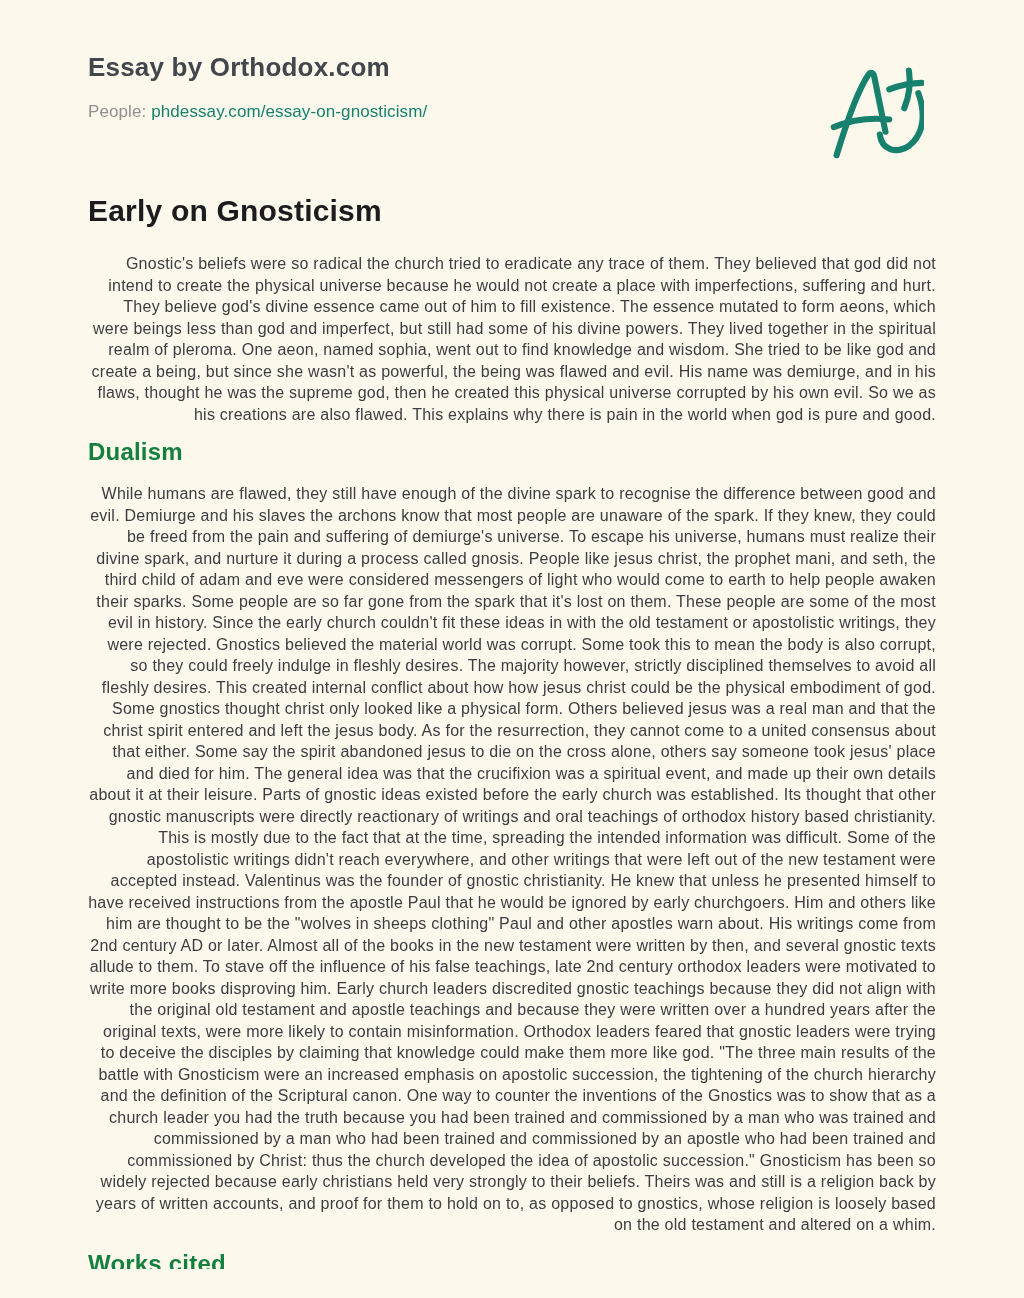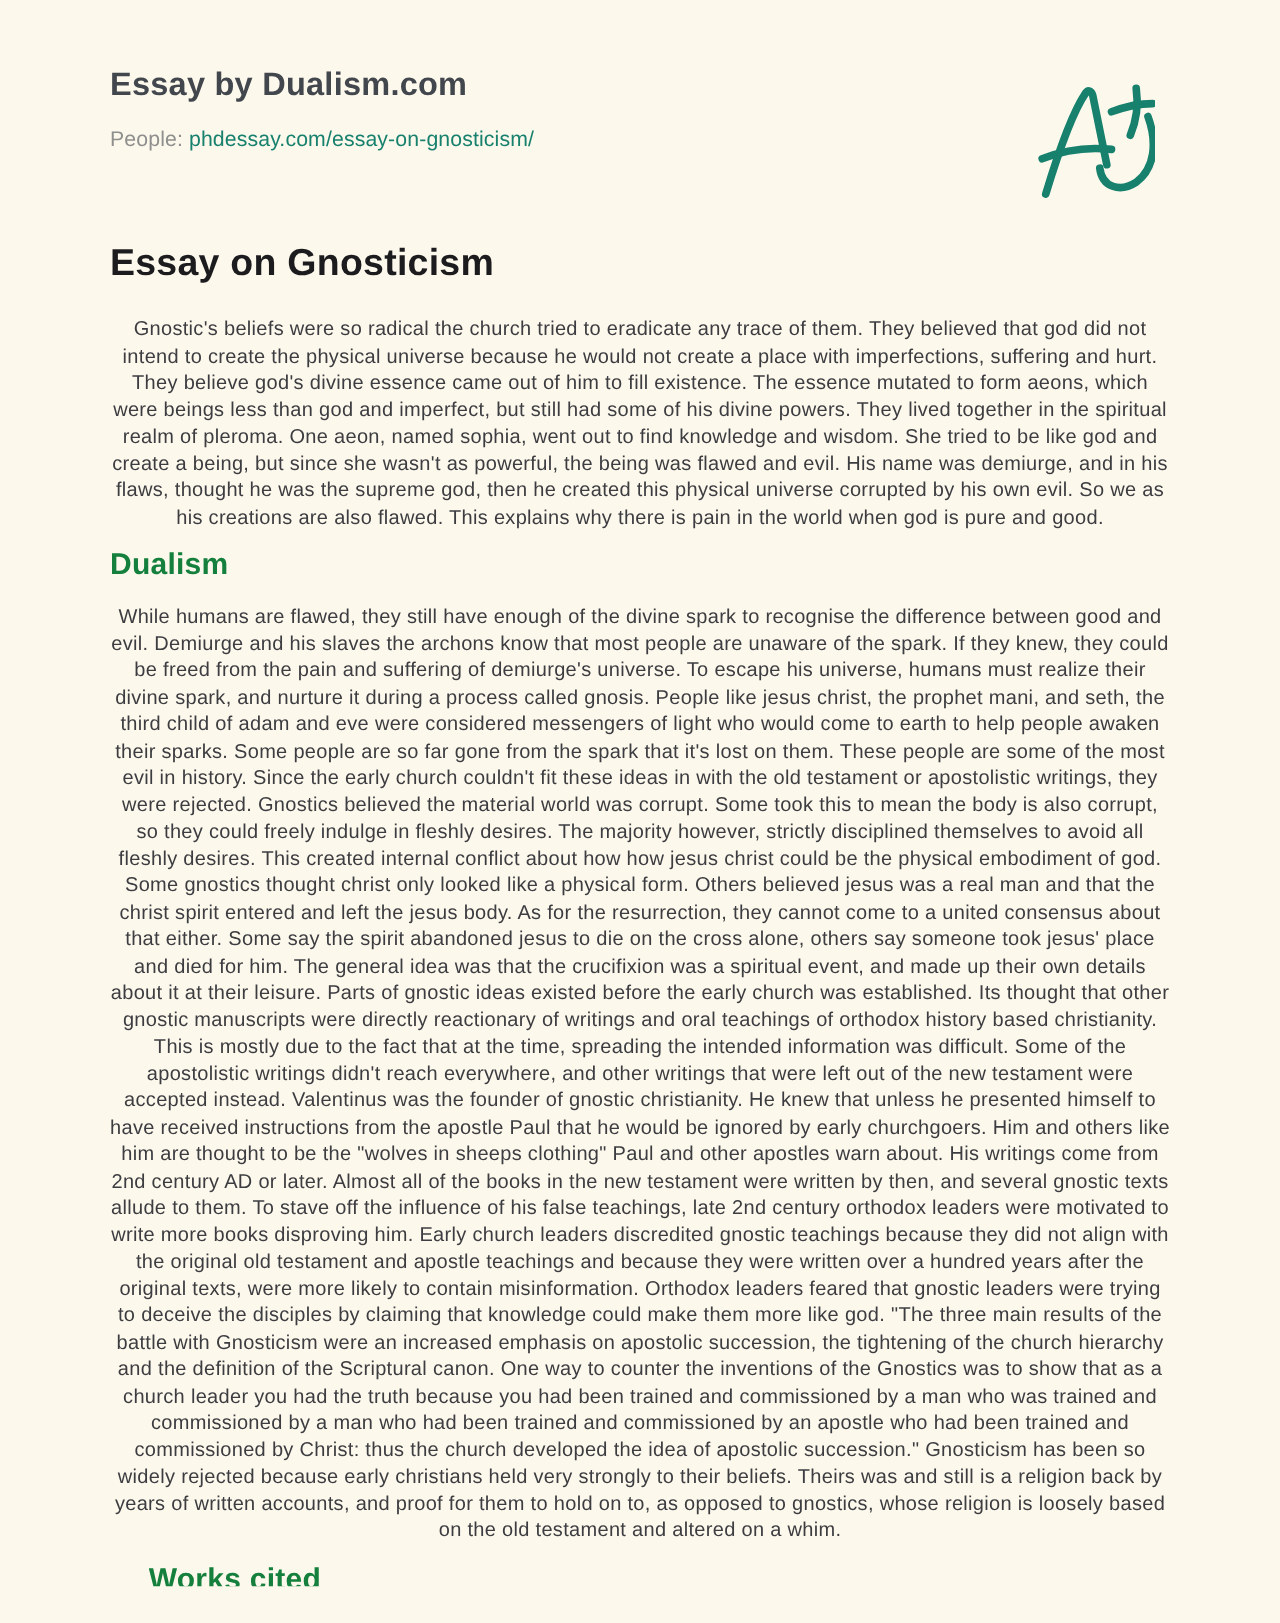--- a/index.html
+++ b/index.html
@@ -59,50 +59,49 @@
     font-weight: 700;
     color: #1c1c1f;
     letter-spacing: 0.2px;
   }
   .body-text {
     margin: 26px 0 0 0;
     font-size: 16px;
     line-height: 21.5px;
     color: #3d3d41;
     letter-spacing: 0.25px;
-    text-align: center;
+    text-align: right;
   }
   .section-heading {
     margin: 16px 0 0 0;
     font-size: 24px;
     line-height: 22px;
     font-weight: 700;
     color: #15803d;
     letter-spacing: 0.2px;
   }
   .section-heading + .body-text {
     margin-top: 20px;
   }
   .clipped-heading-wrap {
     margin-top: 17px;
     height: 16px;
     overflow: hidden;
-    margin-left: 31px;
   }
   .clipped-heading-wrap .section-heading {
     margin: 0;
   }
 </style>
 </head>
 <body>
 
 <div class="page">
 
   <div class="header">
-    <h1 class="byline">Essay by Dualism.com</h1>
+    <h1 class="byline">Essay by Orthodox.com</h1>
 
     <p class="source-line"><span>People:</span>&nbsp;<a class="source-link">phdessay.com/essay-on-gnosticism/</a></p>
 
     <div class="logo">
       <svg viewBox="0 0 100 102" fill="none" xmlns="http://www.w3.org/2000/svg">
         <g stroke="#17816e" stroke-width="6.5" stroke-linecap="round" fill="none">
 
           <path d="M7 97 C17 64 30 27 41 11 C43 8 46 9 47 13 L59 72"></path>
 
           <path d="M4 67 C24 59 45 57 63 59"></path>
@@ -110,21 +109,21 @@
           <path d="M84 7 C86 21 84 35 79 47"></path>
 
           <path d="M63 27 C76 22 88 20 98 20"></path>
 
           <path d="M94 31 C102 53 100 75 84 87 C70 96 55 91 53 75"></path>
         </g>
       </svg>
     </div>
   </div>
 
-  <h1 class="page-title">Essay on Gnosticism</h1>
+  <h1 class="page-title">Early on Gnosticism</h1>
 
   <p class="body-text">Gnostic's beliefs were so radical the church tried to eradicate any trace of them. They believed that god did not intend to create the physical universe because he would not create a place with imperfections, suffering and hurt. They believe god's divine essence came out of him to fill existence. The essence mutated to form aeons, which were beings less than god and imperfect, but still had some of his divine powers. They lived together in the spiritual realm of pleroma. One aeon, named sophia, went out to find knowledge and wisdom. She tried to be like god and create a being, but since she wasn't as powerful, the being was flawed and evil. His name was demiurge, and in his flaws, thought he was the supreme god, then he created this physical universe corrupted by his own evil. So we as his creations are also flawed. This explains why there is pain in the world when god is pure and good.</p>
 
   <h2 class="section-heading">Dualism</h2>
 
   <p class="body-text">While humans are flawed, they still have enough of the divine spark to recognise the difference between good and evil. Demiurge and his slaves the archons know that most people are unaware of the spark. If they knew, they could be freed from the pain and suffering of demiurge's universe. To escape his universe, humans must realize their divine spark, and nurture it during a process called gnosis. People like jesus christ, the prophet mani, and seth, the third child of adam and eve were considered messengers of light who would come to earth to help people awaken their sparks. Some people are so far gone from the spark that it's lost on them. These people are some of the most evil in history. Since the early church couldn't fit these ideas in with the old testament or apostolistic writings, they were rejected. Gnostics believed the material world was corrupt. Some took this to mean the body is also corrupt, so they could freely indulge in fleshly desires. The majority however, strictly disciplined themselves to avoid all fleshly desires. This created internal conflict about how how jesus christ could be the physical embodiment of god. Some gnostics thought christ only looked like a physical form. Others believed jesus was a real man and that the christ spirit entered and left the jesus body. As for the resurrection, they cannot come to a united consensus about that either. Some say the spirit abandoned jesus to die on the cross alone, others say someone took jesus' place and died for him. The general idea was that the crucifixion was a spiritual event, and made up their own details about it at their leisure. Parts of gnostic ideas existed before the early church was established. Its thought that other gnostic manuscripts were directly reactionary of writings and oral teachings of orthodox history based christianity. This is mostly due to the fact that at the time, spreading the intended information was difficult. Some of the apostolistic writings didn't reach everywhere, and other writings that were left out of the new testament were accepted instead. Valentinus was the founder of gnostic christianity. He knew that unless he presented himself to have received instructions from the apostle Paul that he would be ignored by early churchgoers. Him and others like him are thought to be the "wolves in sheeps clothing" Paul and other apostles warn about. His writings come from 2nd century AD or later. Almost all of the books in the new testament were written by then, and several gnostic texts allude to them. To stave off the influence of his false teachings, late 2nd century orthodox leaders were motivated to write more books disproving him. Early church leaders discredited gnostic teachings because they did not align with the original old testament and apostle teachings and because they were written over a hundred years after the original texts, were more likely to contain misinformation. Orthodox leaders feared that gnostic leaders were trying to deceive the disciples by claiming that knowledge could make them more like god. "The three main results of the battle with Gnosticism were an increased emphasis on apostolic succession, the tightening of the church hierarchy and the definition of the Scriptural canon. One way to counter the inventions of the Gnostics was to show that as a church leader you had the truth because you had been trained and commissioned by a man who was trained and commissioned by a man who had been trained and commissioned by an apostle who had been trained and commissioned by Christ: thus the church developed the idea of apostolic succession." Gnosticism has been so widely rejected because early christians held very strongly to their beliefs. Theirs was and still is a religion back by years of written accounts, and proof for them to hold on to, as opposed to gnostics, whose religion is loosely based on the old testament and altered on a whim.</p>
 
   <div class="clipped-heading-wrap">
     <h2 class="section-heading">Works cited</h2>
   </div>

